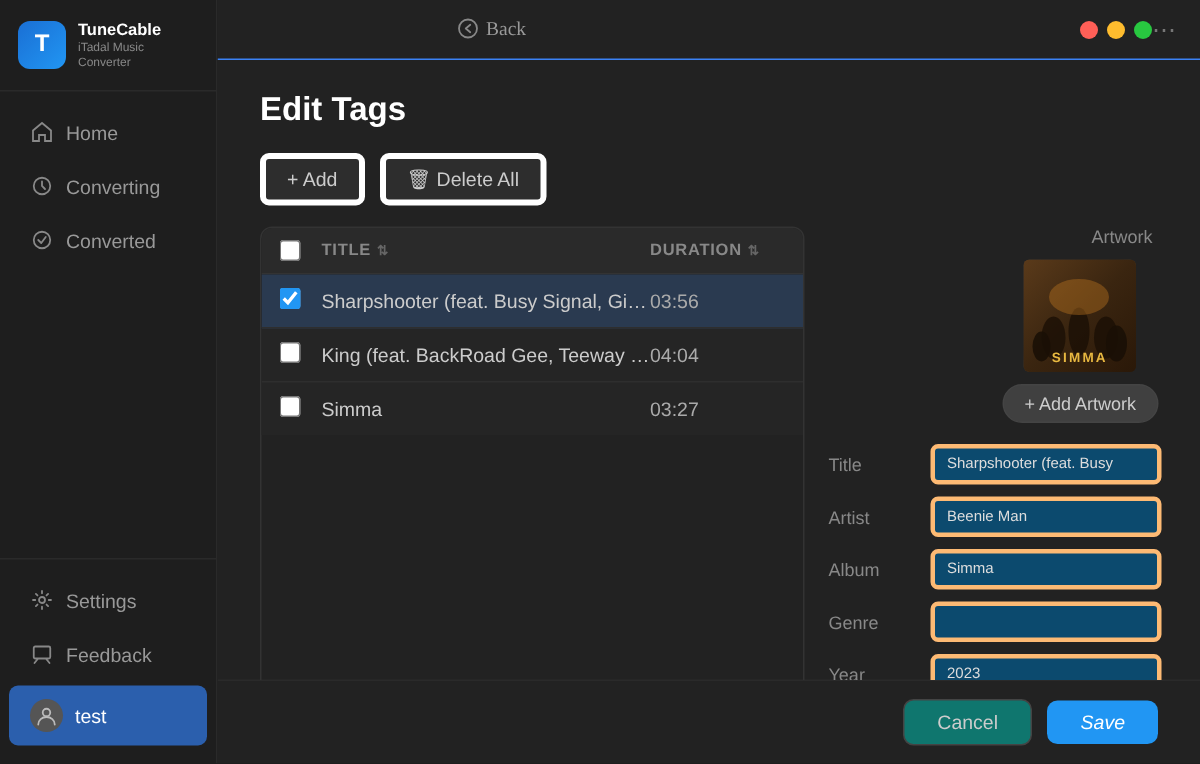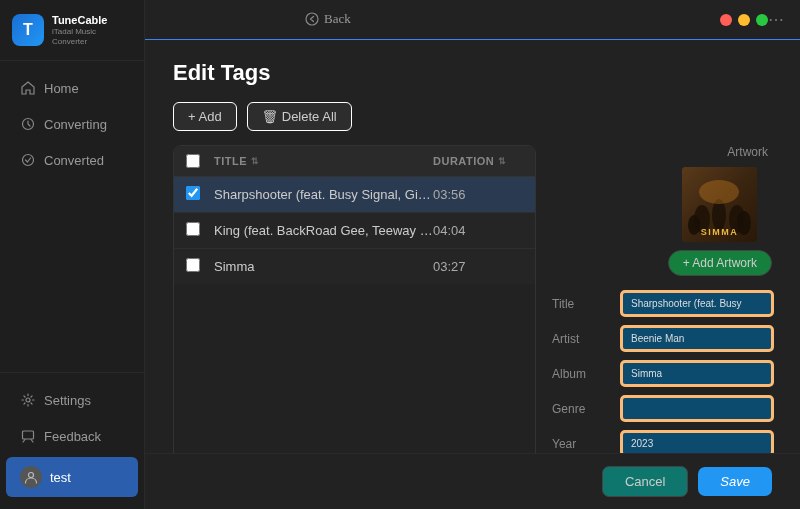--- a/index.html
+++ b/index.html
@@ -205,21 +205,21 @@
     }
 
     .btn-add, .btn-delete {
       display: flex;
       align-items: center;
       gap: 5px;
       padding: 6px 14px;
       border-radius: 6px;
       font-size: 13px;
       cursor: pointer;
-      border: 1px solid #ffffff;
+      border: 4px solid #ffffff;
       background: #2d2d2d;
       color: #ccc;
     }
 
     
     .content-area {
       display: flex;
       gap: 0;
       flex: 1;
     }
@@ -351,21 +351,21 @@
 
     .btn-add-artwork {
       display: flex;
       align-items: center;
       gap: 5px;
       padding: 5px 14px;
       border-radius: 16px;
       font-size: 12px;
       cursor: pointer;
       border: 1px solid #444;
-      background: #15803d;
+      background: #404040;
       color: #ccc;
     }
 
     
     .form-section {
       display: flex;
       flex-direction: column;
       gap: 0;
     }
 

